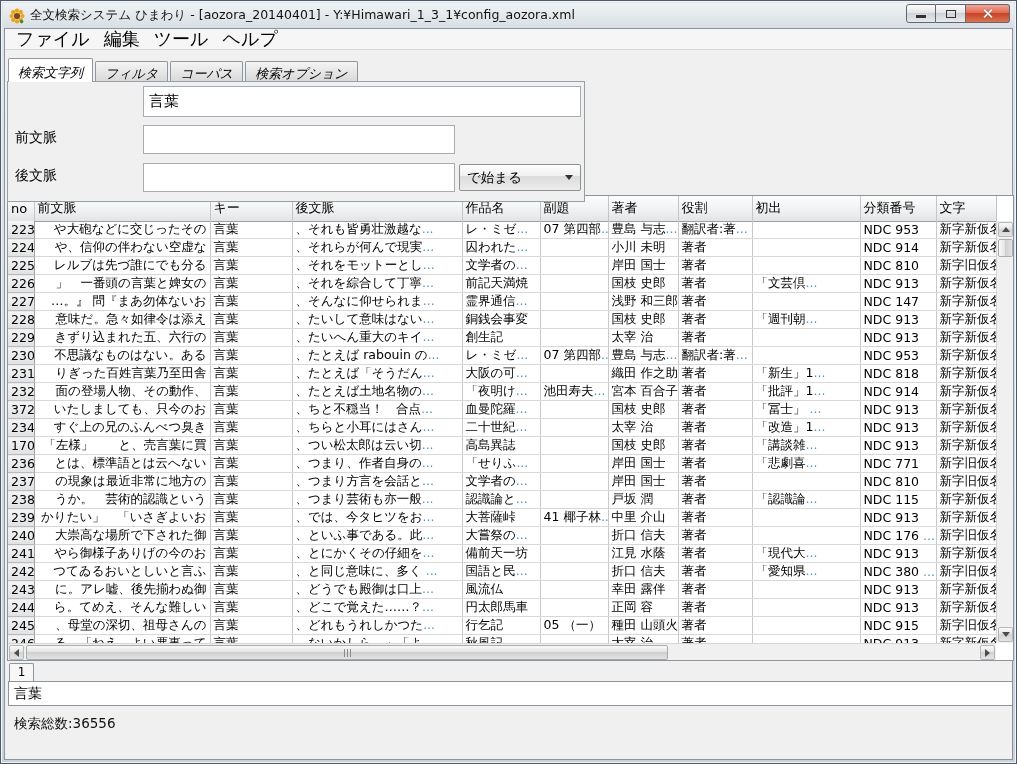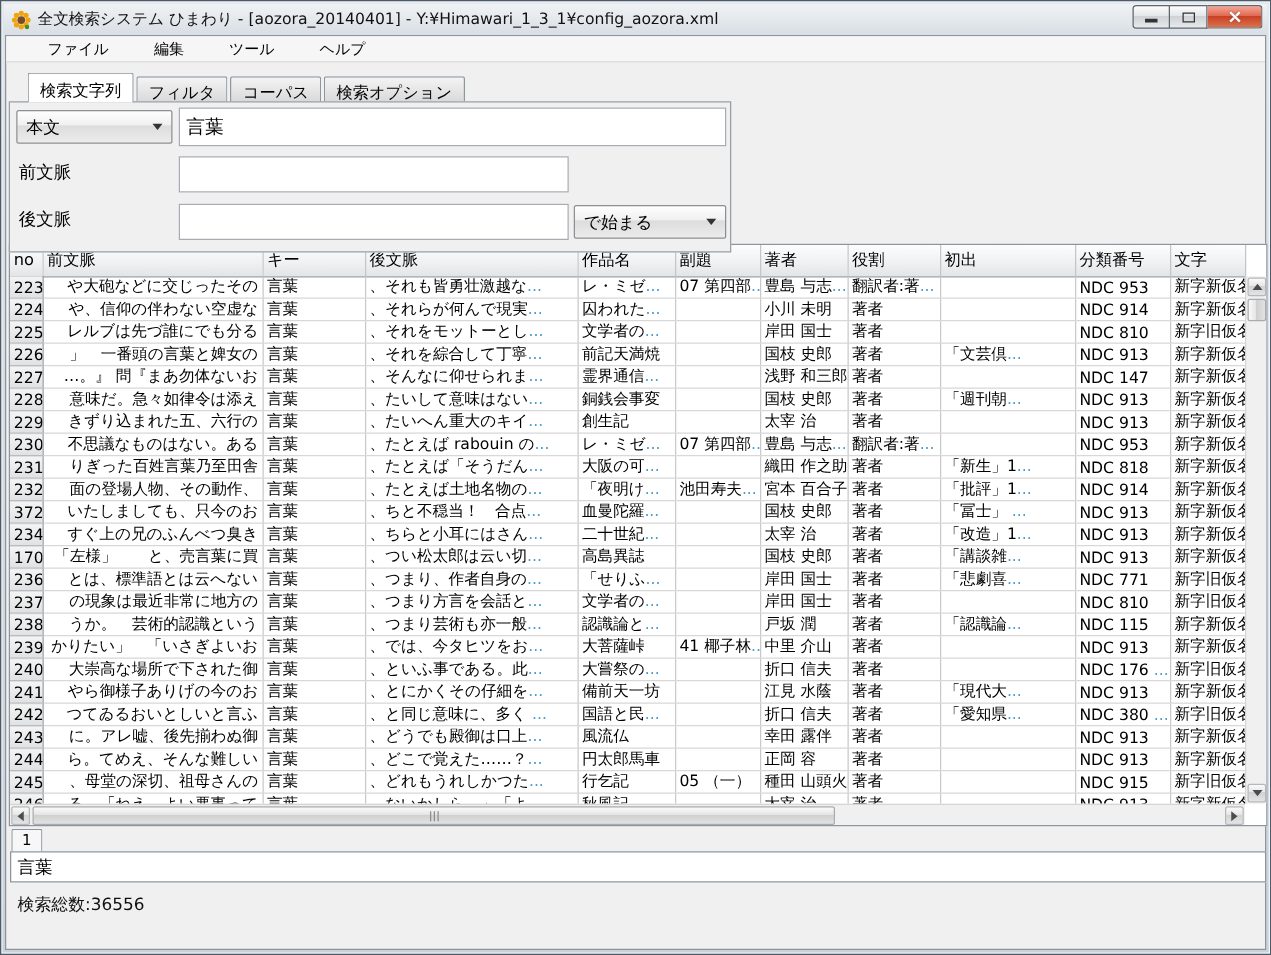--- a/index.html
+++ b/index.html
@@ -16,24 +16,24 @@
   .wbtn.max { border-left:none; }
   .wbtn.close { width:44px; border-left:none; border-radius:0 3px 3px 0; background:linear-gradient(#f5a698,#e06a52 45%,#c93f22 46%,#d9744f); }
   .glyph-min { width:10px; height:3px; background:#333; margin-top:6px; }
   .glyph-max { width:10px; height:8px; border:1px solid #333; background:transparent; }
   .glyph-x { position:relative; width:11px; height:11px; }
   .glyph-x::before,.glyph-x::after { content:""; position:absolute; left:5px; top:0; width:2px; height:11px; background:#fff; box-shadow:0 0 1px #7c2314; }
   .glyph-x::before { transform:rotate(45deg); } .glyph-x::after { transform:rotate(-45deg); }
 
   .inner { position:absolute; left:3px; top:27px; right:3px; bottom:3px; background:#f0f0f0; border:1px solid #8c959d; }
   .menubar { height:21px; background:#f6f6f6; border-bottom:1px solid #d9d9d9; display:flex; align-items:center; padding-left:4px; }
-  .menu-item { padding:2px 7px; font-size:12px;margin-left:22px; }
+  .menu-item { padding:2px 7px; font-size:18px; }
 
   
-  .tabs { position:absolute; left:17px; top:29px; display:flex; align-items:flex-end; height:24px; }
+  .tabs { position:absolute; left:3px; top:29px; display:flex; align-items:flex-end; height:24px;font-style:italic; }
   .tab { border:1px solid #8e979e; border-bottom:none; background:linear-gradient(#f4f4f4,#d8d8d8); padding:3px 9px 3px; margin-right:2px; font-size:13px; border-radius:2px 2px 0 0; height:21px; }
   .tab.active { background:#fff; height:24px; position:relative; z-index:2; padding-top:5px; }
 
   
   .panel { position:absolute; left:2px; top:52px; width:578px; height:121px; border:1px solid #98a0a7; background:#f0f0f0; z-index:1; }
   .field { background:#fff; border:1px solid #a8acb2; font-size:14px; padding:2px 5px; font-family:inherit; }
   .combo { position:absolute; display:flex; align-items:center; justify-content:space-between; border:1px solid #8e8f8f; border-radius:2px; background:linear-gradient(#fefefe,#f0f0f0 45%,#dcdcdc 46%,#ececec); padding:0 7px; font-size:13.5px; }
   .arrow-down { width:0; height:0; border-left:4px solid transparent; border-right:4px solid transparent; border-top:5px solid #333; }
   .q-combo { left:5px; top:6px; width:125px; height:27px; }
   .q-input { position:absolute; left:135px; top:4px; width:438px; height:31px; font-size:15px; }
@@ -122,24 +122,20 @@
       </div>
 
     <div class="tabs" id="tabbar">
         <div class="tab active">検索文字列</div>
         <div class="tab">フィルタ</div>
         <div class="tab">コーパス</div>
         <div class="tab">検索オプション</div>
       </div>
 
     <div class="panel">
-      <div class="combo q-combo">
-        <span>本文</span>
-        <span class="arrow-down"></span>
-      </div>
       <input class="field q-input" value="言葉" style="">
 
       <span class="ctx-label" style="top:47px">前文脈</span>
       <input class="field ctx-input" style="top: 43px;" value="">
 
       <span class="ctx-label" style="top:85px">後文脈</span>
       <input class="field ctx-input" style="top: 81px;" value="">
       <div class="combo mode-combo" style="top:82px">
         <span>で始まる</span>
         <span class="arrow-down"></span>

